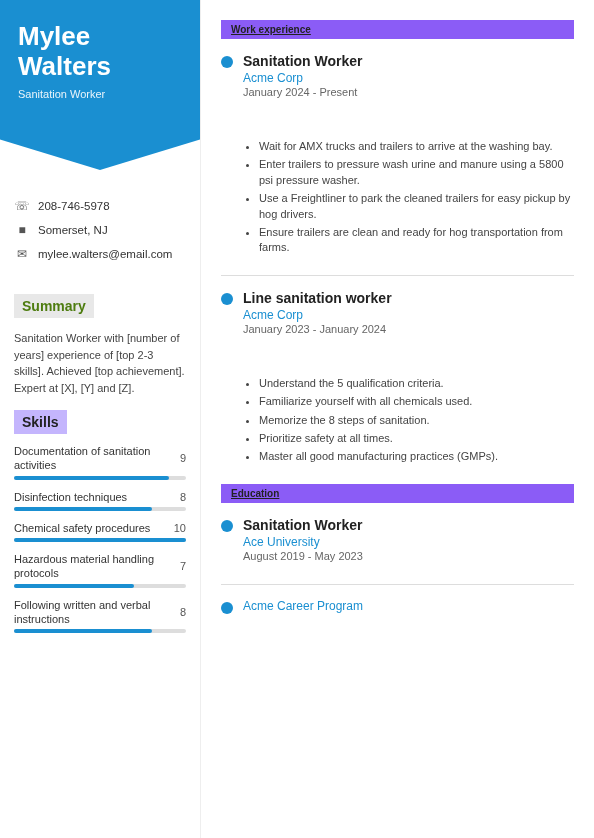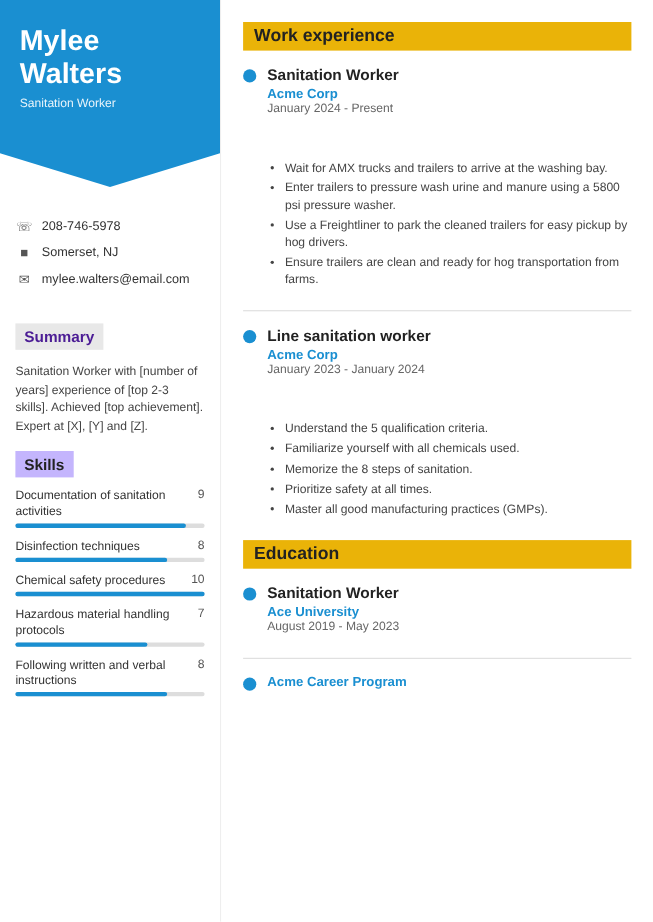--- a/index.html
+++ b/index.html
@@ -70,21 +70,21 @@
       flex-shrink: 0;
     }
 
     .sidebar-section {
       padding: 14px 14px 4px 14px;
     }
 
     .sidebar-section-title {
       font-size: 14px;
       font-weight: 700;
-      color: #4c1d95;
+      color: #4d7c0f;
       background: #e8e8e8;
       padding: 4px 8px;
       margin-bottom: 8px;
       display: inline-block;
     }
 
     .summary-text {
       font-size: 11px;
       color: #444;
       line-height: 1.5;
@@ -105,21 +105,21 @@
       display: inline-block;
     }
 
     .skill-item {
       margin-bottom: 10px;
     }
 
     .skill-header {
       display: flex;
       justify-content: space-between;
-      align-items: flex-start;
+      align-items: center;
       margin-bottom: 3px;
     }
 
     .skill-name {
       font-size: 11px;
       color: #333;
       line-height: 1.3;
       flex: 1;
       padding-right: 6px;
     }
@@ -144,27 +144,28 @@
     }
 
     
     .main {
       flex: 1;
       padding: 20px 20px 20px 20px;
       border-left: 1px solid #eee;
     }
 
     .section-heading {
-      font-size: 16px;
+      font-size: 10px;
       font-weight: 700;
       color: #222;
-      background: #eab308;
+      background: #8b5cf6;
       padding: 4px 10px;
       margin-bottom: 14px;
       display: block;
+      text-decoration: underline;
     }
 
     .experience-item {
       display: flex;
       gap: 10px;
       margin-bottom: 16px;
     }
 
     .dot-col {
       display: flex;
@@ -187,21 +188,21 @@
 
     .exp-role {
       font-size: 14px;
       font-weight: 700;
       color: #222;
       margin-bottom: 2px;
     }
 
     .exp-company {
       font-size: 12px;
-      font-weight: 700;
+      font-weight: 400;
       color: #1a8fd1;
       margin-bottom: 1px;
     }
 
     .exp-date {
       font-size: 11px;
       color: #666;
       margin-bottom: 6px;
     }
 

